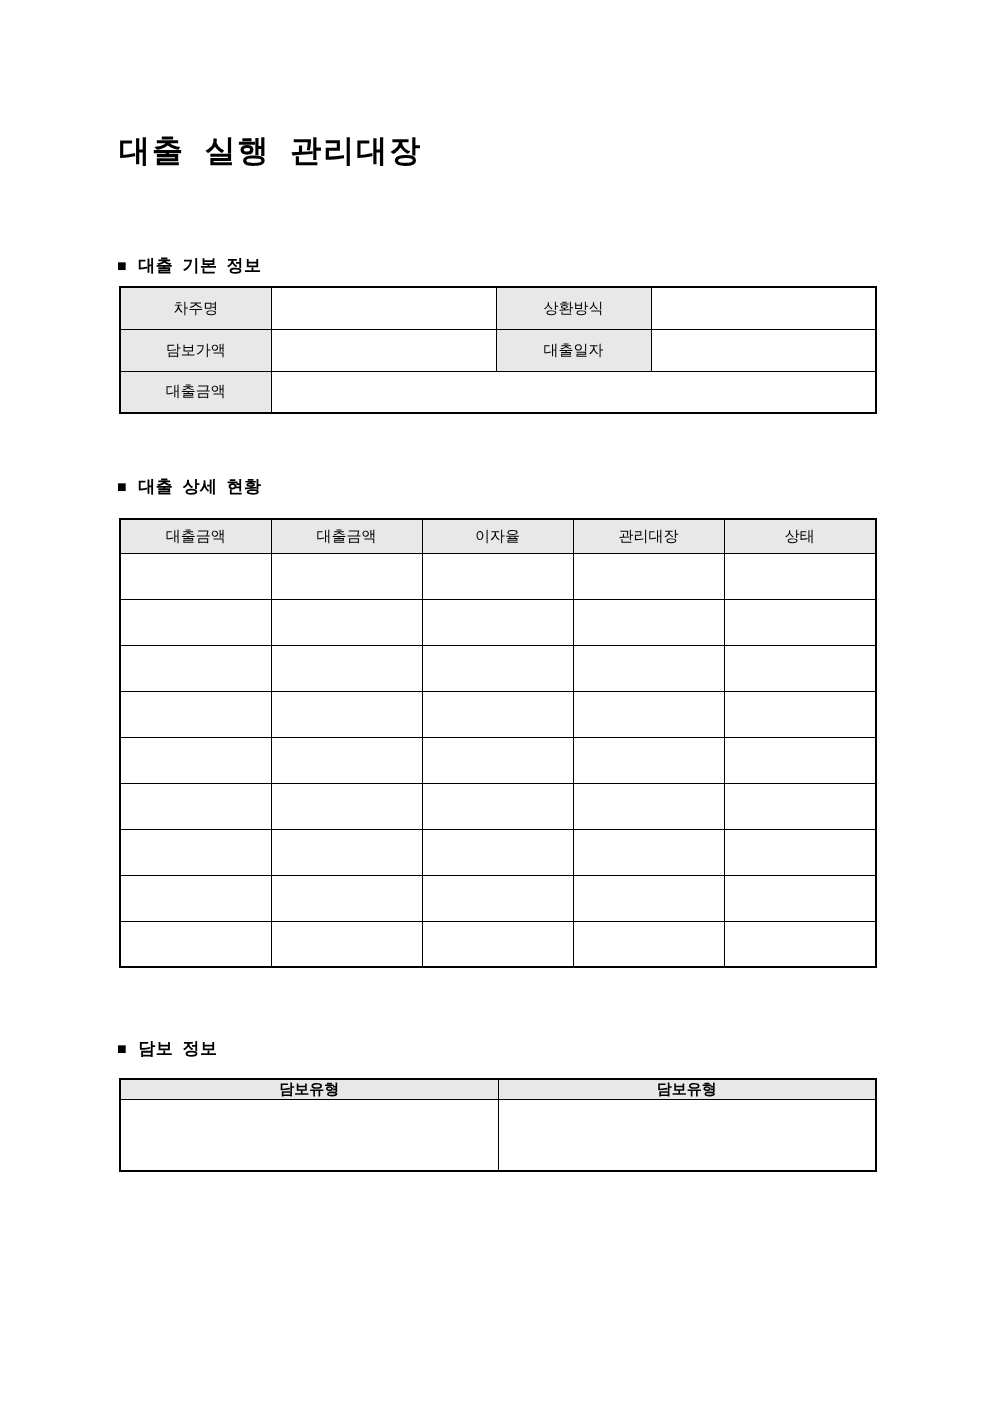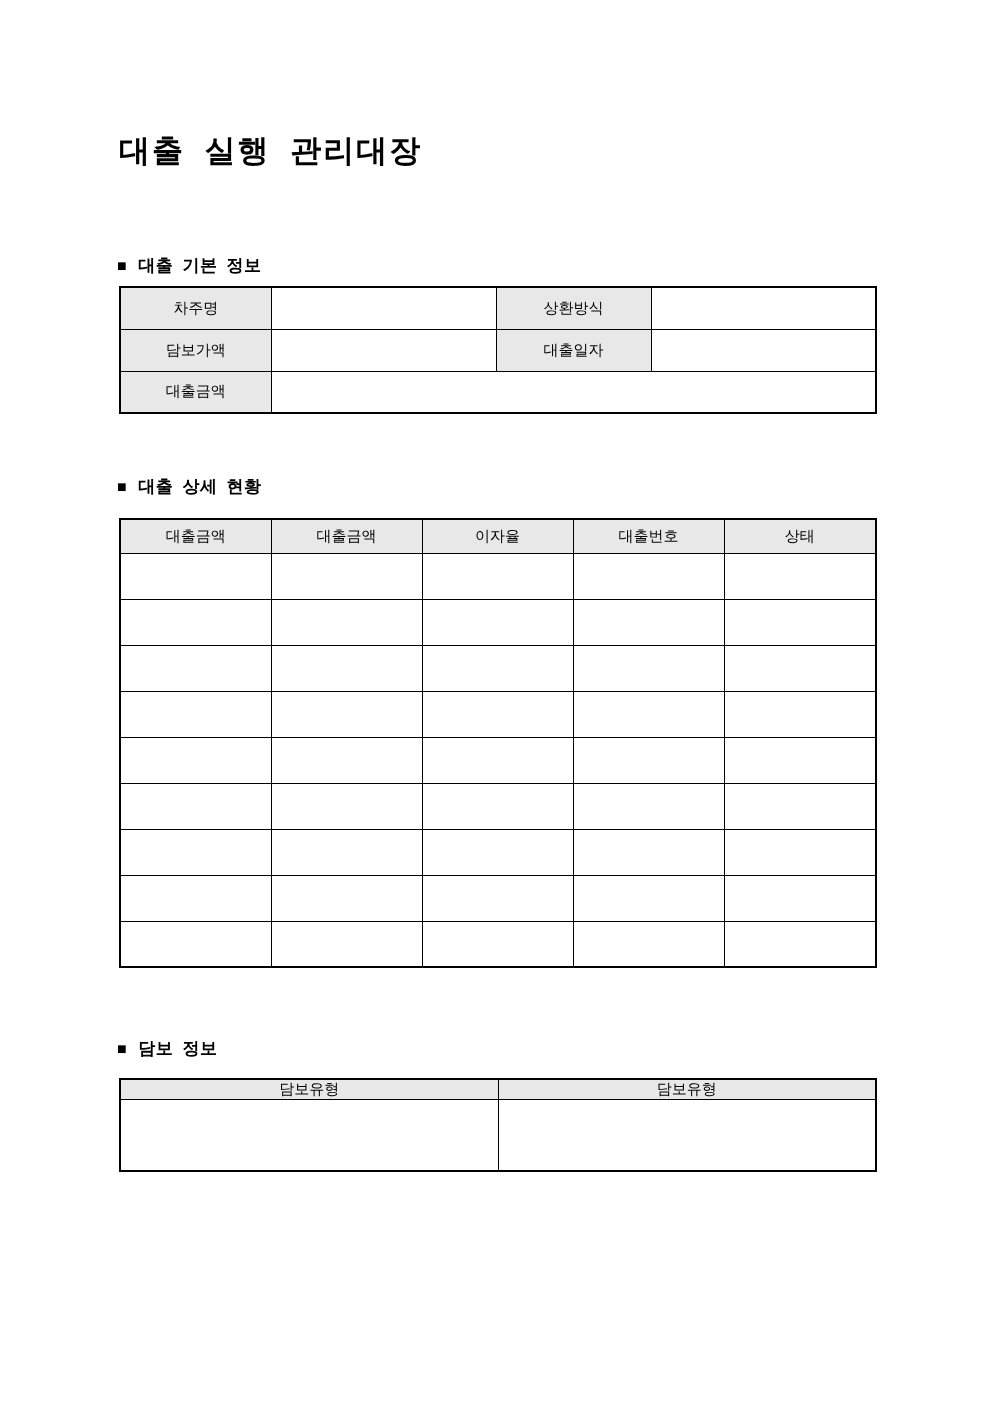--- a/index.html
+++ b/index.html
@@ -75,21 +75,21 @@
   }
 
   .basic-table      { margin-top: 9px; }
   .basic-table td   { height: 42px; }
 
   .detail-table     { margin-top: 20px; }
   .detail-table th  { height: 34px; }
   .detail-table td  { height: 46px; }
 
   .collateral-table    { margin-top: 18px; }
-  .collateral-table th { height: 18px; }
+  .collateral-table th { height: 18px; font-weight: bold; }
   .collateral-table td { height: 71px; }
 </style>
 </head>
 <body>
 
 <div class="page">
   <div class="content">
 
     <h1 class="doc-title">대출 실행 관리대장</h1>
 
@@ -136,21 +136,21 @@
           <col style="width:151px">
           <col style="width:151px">
           <col style="width:151px">
           <col style="width:152px">
       </colgroup>
       <thead>
         <tr>
           <th>대출금액</th>
           <th>대출금액</th>
           <th>이자율</th>
-          <th>대출번호</th>
+          <th>관리대장</th>
           <th>상태</th>
         </tr>
       </thead>
       <tbody>
           <tr>
           <td></td>
           <td></td>
           <td></td>
           <td></td>
           <td></td>

